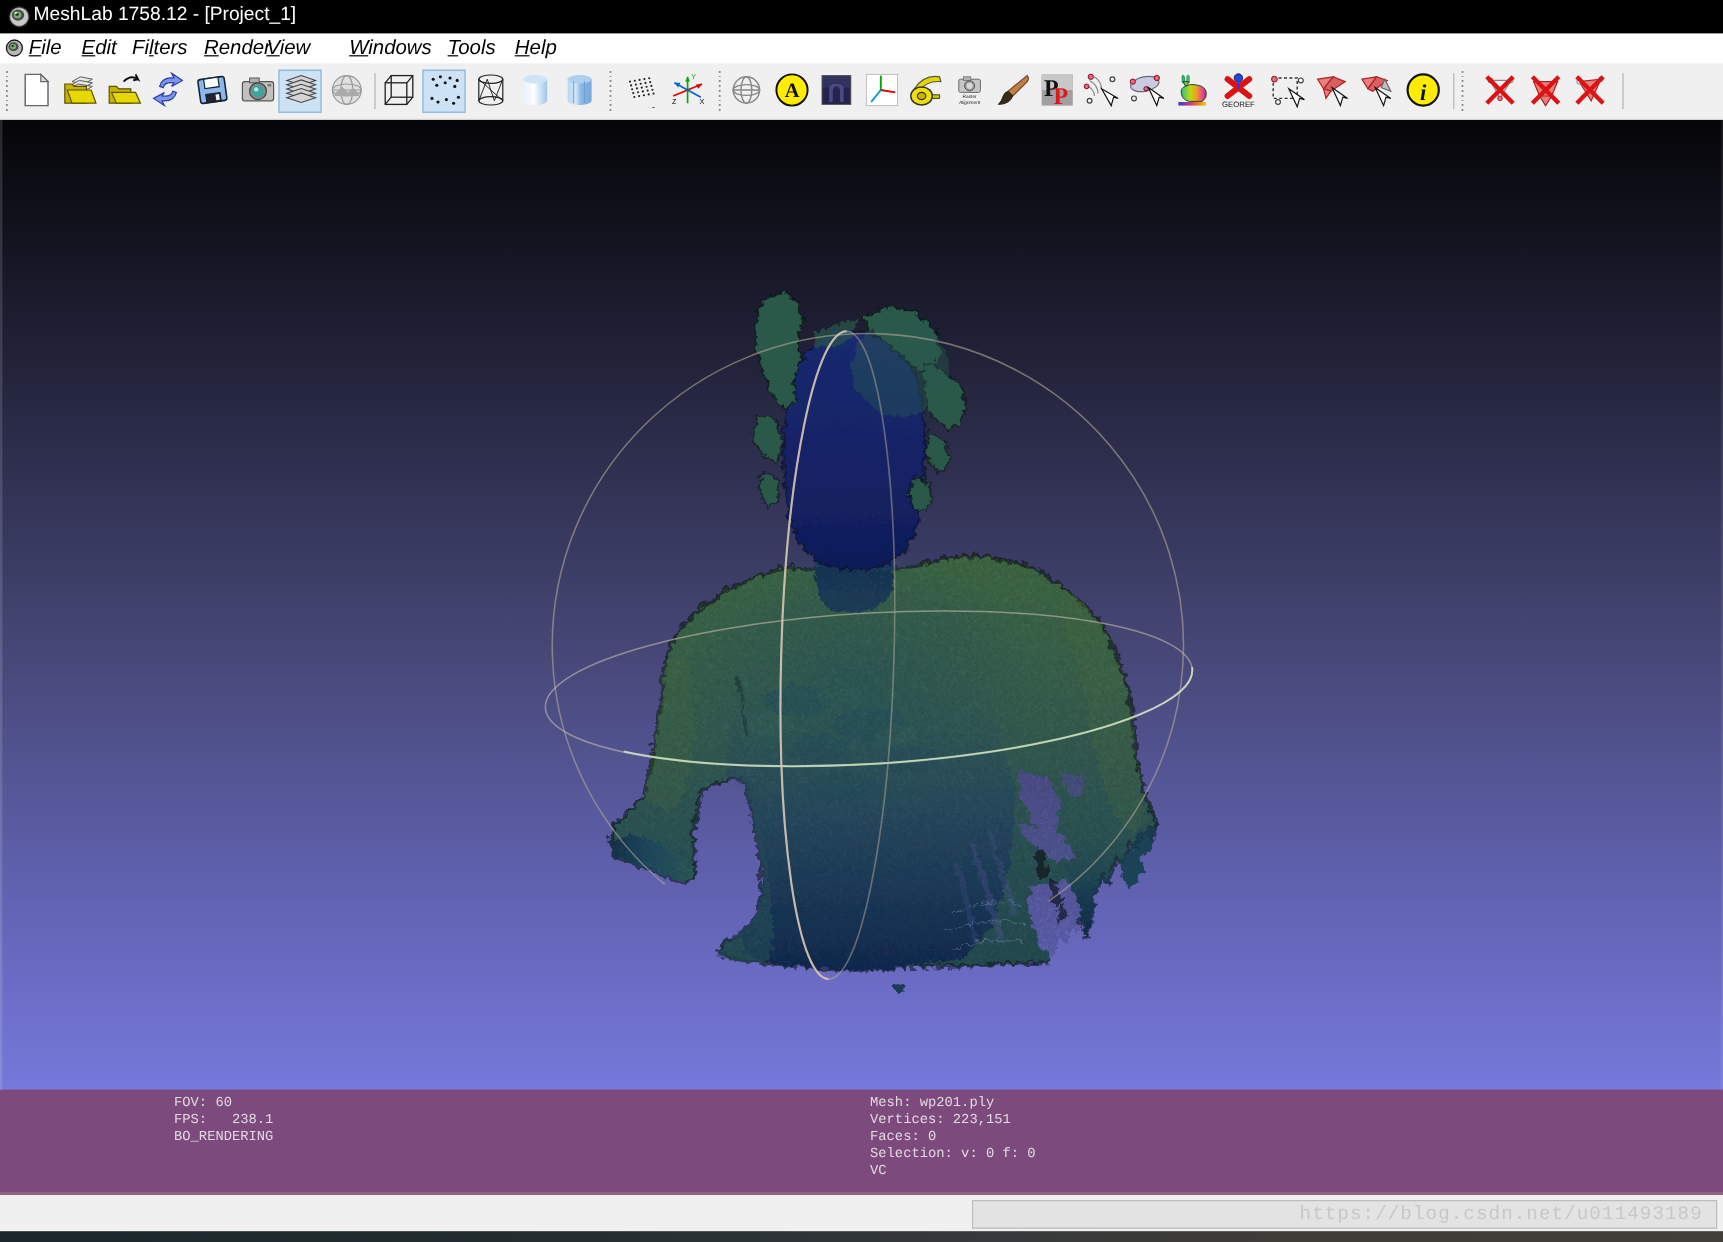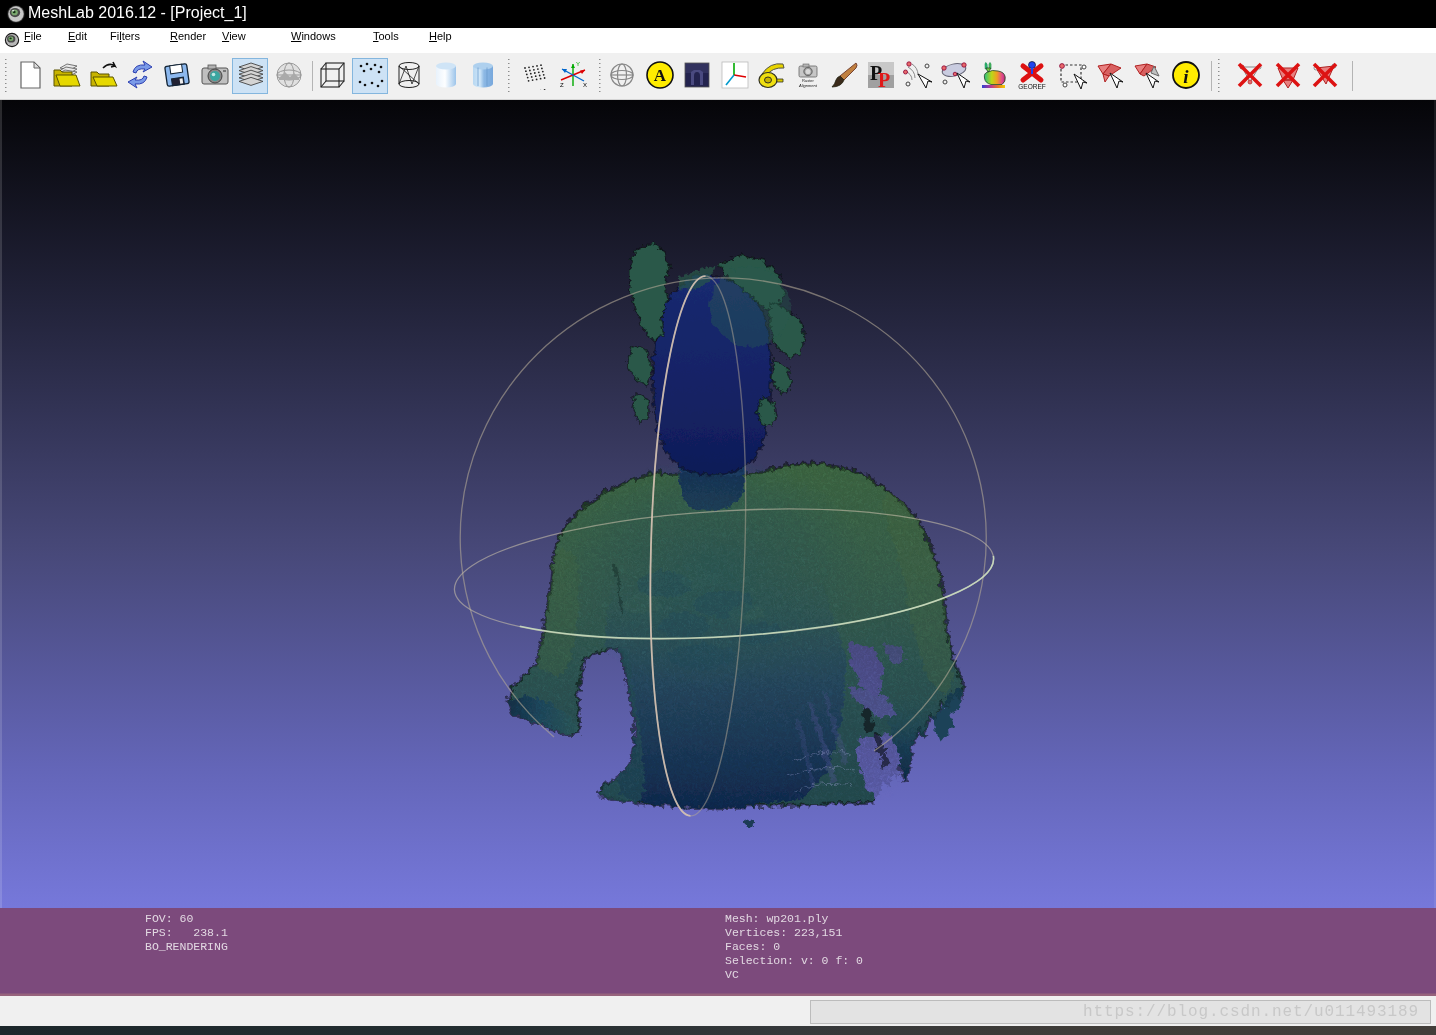--- a/index.html
+++ b/index.html
@@ -1,19 +1,19 @@
 <!DOCTYPE html>
 <html><head>
 <meta charset="utf-8">
 <style>
 html,body{margin:0;padding:0;width:1436px;height:1035px;overflow:hidden;background:#f0f0f0;font-family:"Liberation Sans",sans-serif;}
 #titlebar{position:absolute;left:0;top:0;width:1436px;height:28px;background:#000;}
 #titletext{position:absolute;left:28px;top:4px;color:#fff;font-size:16px;}
 #menubar{position:absolute;left:0;top:28px;width:1436px;height:25px;background:#fff;}
-.mi{position:absolute;top:2px;font-size:11px;color:#000;}
+.mi{position:absolute;top:2px;font-size:17px;color:#000;font-style:italic;}
 #toolbar{position:absolute;left:0;top:53px;width:1436px;height:46px;background:#f0f0f0;border-bottom:1px solid #d4d4d4;}
 .hbtn{position:absolute;top:5px;width:36px;height:36px;background:#cde2f5;border:1px solid #84b6de;box-sizing:border-box;}
 .sep{position:absolute;top:8px;width:1px;height:30px;background:#b4b4b4;}
 .handle{position:absolute;top:6px;width:3px;height:34px;background-image:repeating-linear-gradient(to bottom,#8c8c8c 0,#8c8c8c 1.5px,transparent 1.5px,transparent 4px);background-size:1.5px 100%;background-repeat:no-repeat;background-position:center;}
 .icon{position:absolute;top:7px;}
 #viewport{position:absolute;left:0;top:100px;width:1436px;height:896px;}
 #statusbar{position:absolute;left:0;top:996px;width:1436px;height:30px;background:#f0f0f0;}
 #wm{position:absolute;left:810px;top:1000px;width:621px;height:24px;background:#e3e3e3;border:1px solid #bcbcbc;box-sizing:border-box;text-align:right;color:#c8c8c8;font-family:"Liberation Mono",monospace;font-size:16px;letter-spacing:0.9px;line-height:23px;padding-right:11px;padding-left:28px;}
 #bottombar{position:absolute;left:0;top:1026px;width:1436px;height:9px;background:linear-gradient(to right,#1c272b 0%,#242e31 35%,#35383a 55%,#3f3c38 75%,#423e3a 100%);}
 </style>
@@ -22,21 +22,21 @@
 <div id="titlebar">
 <svg width="20" height="20" style="position:absolute;left:6px;top:4px" viewBox="0 0 20 20">
 <circle cx="10" cy="10" r="9" fill="#1a1a1a"></circle>
 <circle cx="10" cy="10" r="8" fill="#888"></circle>
 <circle cx="10" cy="10" r="7.4" fill="#c8c8c8"></circle>
 <ellipse cx="9" cy="8.6" rx="5.2" ry="4.6" fill="#4a4a4a"></ellipse>
 <ellipse cx="8.6" cy="8.4" rx="3.2" ry="2.8" fill="#7aa86e"></ellipse>
 <ellipse cx="8.2" cy="8" rx="1.4" ry="1.2" fill="#143014"></ellipse>
 <ellipse cx="7.2" cy="6.8" rx="1.1" ry="0.8" fill="#e8e8e8"></ellipse>
 </svg>
-<div id="titletext">MeshLab 2016.12 - [Project_1]</div>
+<div id="titletext">MeshLab 1758.12 - [Project_1]</div>
 </div>
 <div id="menubar">
 <svg width="16" height="16" style="position:absolute;left:4px;top:4px" viewBox="0 0 20 20">
 <circle cx="10" cy="10" r="9" fill="#1a1a1a"></circle>
 <circle cx="10" cy="10" r="7.6" fill="#b8b8b8"></circle>
 <ellipse cx="9" cy="8.6" rx="5.2" ry="4.6" fill="#4a4a4a"></ellipse>
 <ellipse cx="8.6" cy="8.4" rx="3.2" ry="2.8" fill="#7aa86e"></ellipse>
 <ellipse cx="8.2" cy="8" rx="1.4" ry="1.2" fill="#143014"></ellipse>
 </svg>
 <div class="mi" style="left:24px"><u>F</u>ile</div>

